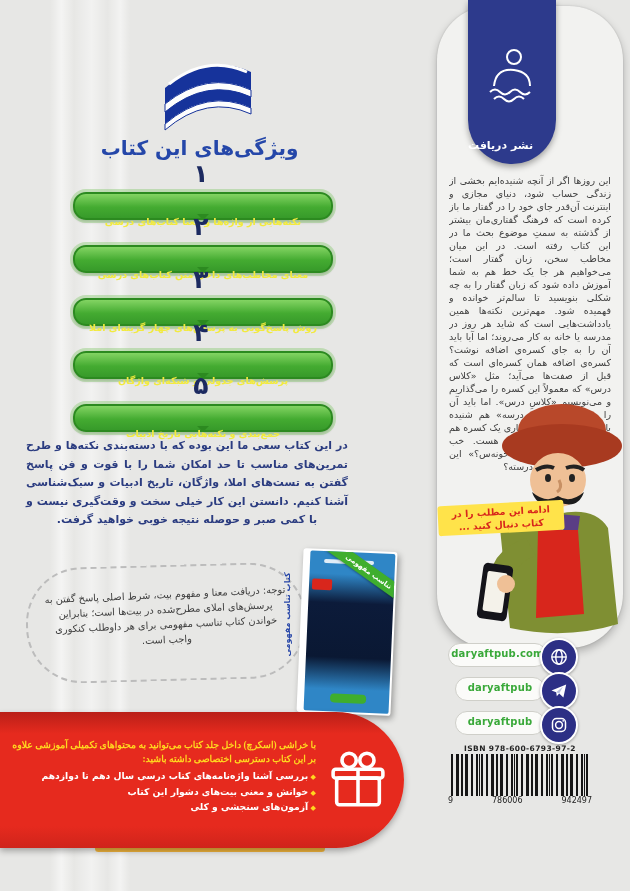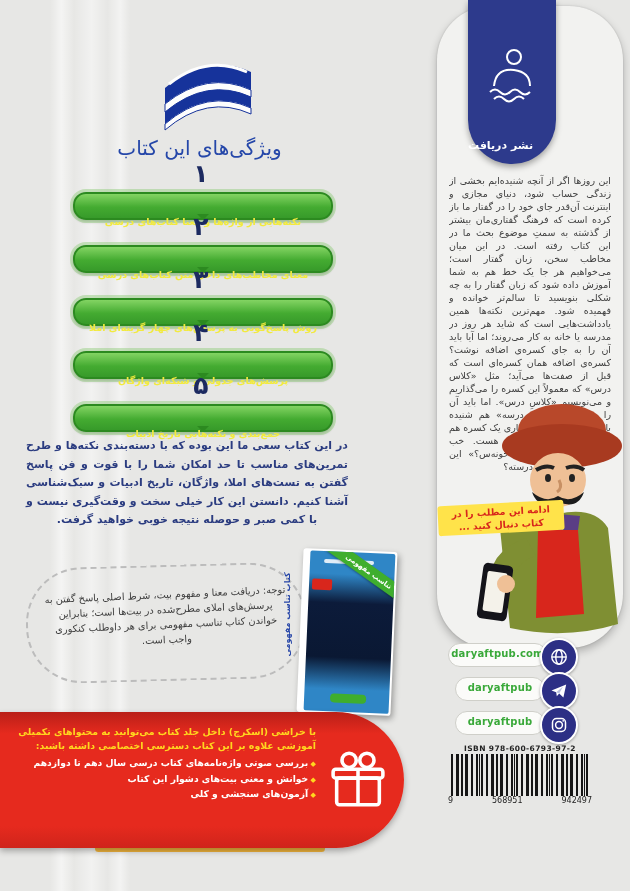--- a/index.html
+++ b/index.html
@@ -9,21 +9,21 @@
     font-family:"DejaVu Sans","Liberation Sans",sans-serif;
   }
   .abs{position:absolute;}
   
   .spine{left:50px;top:0;width:80px;height:891px;pointer-events:none;
     background:linear-gradient(90deg,rgba(255,255,255,0) 0%,rgba(255,255,255,.55) 14%,rgba(255,255,255,0) 30%,rgba(255,255,255,.45) 52%,rgba(255,255,255,0) 72%,rgba(255,255,255,.5) 88%,rgba(255,255,255,0) 100%);}
 
   
   .bookstack{left:155px;top:38px;width:100px;height:98px;}
   .features-title{left:92px;top:136px;width:215px;text-align:center;
-    color:#2547a9;font-size:20px;font-weight:normal;direction:rtl;}
+    color:#2547a9;font-size:20px;font-weight:bold;direction:rtl;}
   .feat-num{left:70px;width:262px;text-align:center;color:#1c2a60;
     font-size:25px;font-weight:bold;line-height:28px;}
   .pill{left:73px;width:256px;height:24px;border-radius:13px;
     background:linear-gradient(180deg,#83d463 0%,#44ab31 55%,#379a2a 100%);
     border:2px solid #2c8a20;
     box-shadow:0 0 0 3px rgba(150,205,130,.5),0 2px 3px rgba(0,0,0,.25);}
   .pill::after{content:"";position:absolute;left:50%;bottom:-8px;margin-left:-6px;
     border:6px solid transparent;border-top-color:#2c8a20;}
   .pill span{display:block;color:#f2ea3e;font-size:9.5px;font-weight:bold;
     line-height:22px;text-align:center;direction:rtl;white-space:nowrap;overflow:hidden;margin-top:17px;}
@@ -52,21 +52,21 @@
   
   .gift-banner{left:0;top:712px;width:404px;height:136px;
     border-radius:0 68px 68px 0;z-index:2;
     background:linear-gradient(180deg,#b91f18 0%,#e62a1e 16%,#e62a1e 84%,#cf241b 100%);
     box-shadow:0 3px 6px rgba(0,0,0,.3);}
   .gift-underline{left:95px;top:845px;width:230px;height:7px;background:#f0a91f;
     border-radius:4px;opacity:.85;z-index:1;}
   .gift-icon{position:absolute;right:14px;top:36px;width:64px;height:62px;}
   .gift-content{position:absolute;right:88px;left:12px;top:9px;direction:rtl;text-align:right;}
   .gift-title{color:#ffd61f;font-size:13px;font-weight:bold;margin:0;}
-  .gift-lead{color:#ffd61f;font-size:9.4px;font-weight:bold;line-height:14px;margin:4px 0 3px;}
+  .gift-lead{color:#ffd61f;font-size:9.4px;font-weight:bold;line-height:14px;margin:17px 0 3px;font-family:Liberation Serif, serif;}
   .gift-bullets{list-style:none;margin:0;padding:0;}
   .gift-bullets li{color:#fff;font-size:9.2px;font-weight:bold;line-height:14.5px;}
   .gift-bullets li::before{content:"◆ ";color:#ffd61f;font-size:7px;}
 
   
   .capsule{left:437px;top:6px;width:186px;height:642px;background:#f2f2f0;
     border-radius:54px;box-shadow:0 4px 9px rgba(0,0,0,.25),0 0 2px rgba(0,0,0,.15);}
   .badge{left:468px;top:0;width:88px;height:164px;background:#2d3a8c;z-index:3;
     border-radius:0 0 46px 46px;box-shadow:0 3px 6px rgba(0,0,0,.35);}
   .badge svg{position:absolute;left:16px;top:46px;}
@@ -162,21 +162,21 @@
       <rect x="12" y="32" width="48" height="30" rx="3"></rect>
       <rect x="8" y="22" width="56" height="10" rx="3"></rect>
       <line x1="36" y1="22" x2="36" y2="62"></line>
       <circle cx="26" cy="12" r="8"></circle>
       <circle cx="46" cy="12" r="8"></circle>
     </svg>
   </div>
   <div class="gift-content">
     <p class="gift-lead">با خراشی (اسکرچ) داخل جلد کتاب می‌توانید به محتواهای تکمیلی آموزشی علاوه بر این کتاب دسترسی اختصاصی داشته باشید:</p>
     <ul class="gift-bullets">
-      <li>بررسی صوتی واژه‌نامه‌های کتاب درسی سال دهم تا دوازدهم</li>
+      <li>بررسی آشنا واژه‌نامه‌های کتاب درسی سال دهم تا دوازدهم</li>
       <li>خوانش و معنی بیت‌های دشوار این کتاب</li>
       <li>آزمون‌های سنجشی و کلی</li>
     </ul>
   </div>
 </div>
 <div class="abs gift-underline"></div>
 
 <div class="abs capsule"></div>
 
 <div class="abs badge">
@@ -238,16 +238,16 @@
     <circle cx="9" cy="9" r="3.4"></circle>
     <circle cx="13.2" cy="4.8" r="0.9" fill="#fff" stroke="none"></circle>
   </svg>
 </div>
 
 <div class="abs barcode-box">
   <div class="isbn-text">ISBN 978-600-6793-97-2</div>
   <div class="bars"></div>
   <div class="digits">
     <span>9</span>
-    <span>568951</span>
+    <span>786006</span>
     <span>942497</span>
   </div>
 </div>
 
 </body></html>

